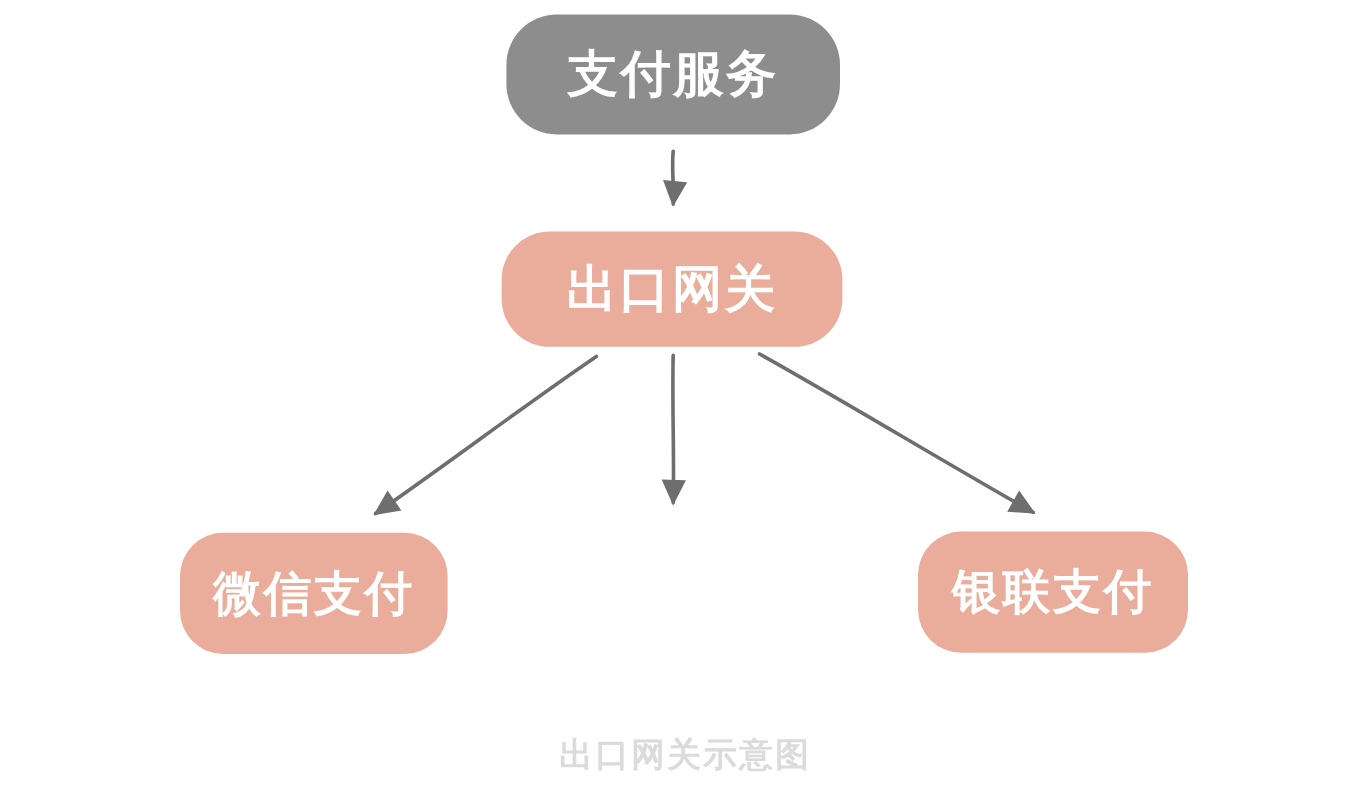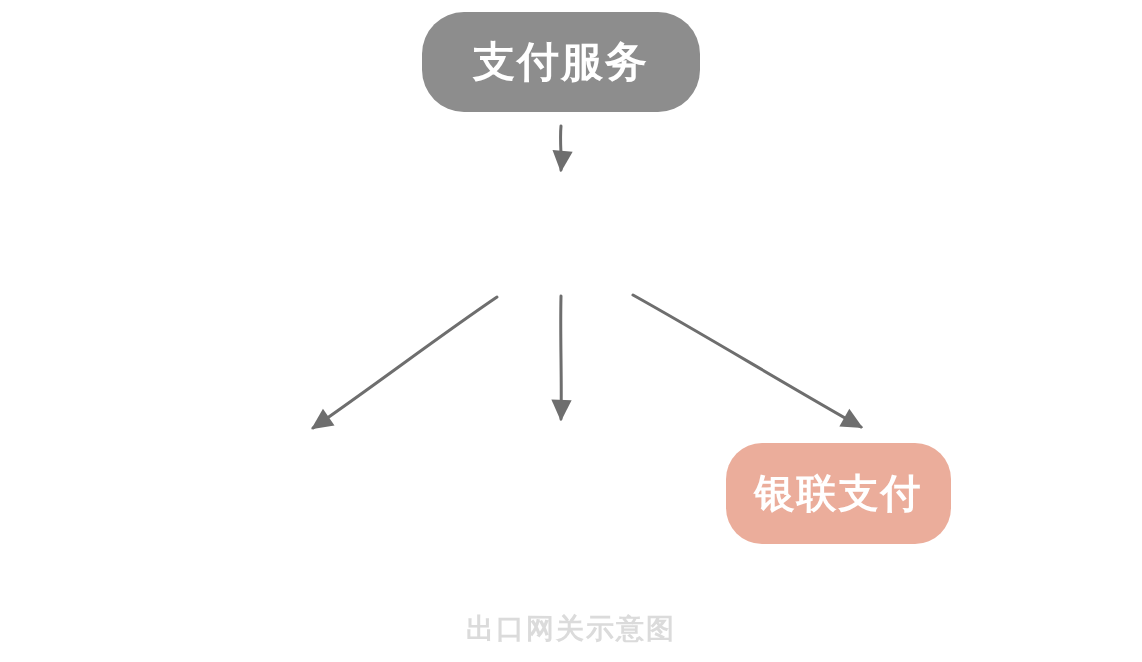--- a/index.html
+++ b/index.html
@@ -55,21 +55,21 @@
     border-radius:40px;
   }
   .node-channel{
     background:var(--node-fill);
     border-radius:36px;
     font-size:40px;
     height:101px;
   }
   .node-wechat{left:150px;top:444px;width:223px;}
   .node-alipay{left:455px;top:444px;width:223px;}
-  .node-unionpay{left:726px;top:443px;width:225px;}
+  .node-unionpay{left:765px;top:443px;width:225px;}
   .caption{
     position:absolute;
     left:0;right:0;
     top:610px;
     text-align:center;
     font-size:28px;
     font-weight:bold;
     letter-spacing:2px;
     color:var(--caption-color);
     user-select:none;
@@ -89,21 +89,27 @@
     <path class="edge" marker-end="url(#arrowhead)" d="M561,126 C559.5,142 562,158 561,170"></path>
     <path class="edge" marker-end="url(#arrowhead)" d="M497,297 C438,337 378,383 313,428"></path>
     <path class="edge" marker-end="url(#arrowhead)" d="M561,296 C560,338 562,380 561,419"></path>
     <path class="edge" marker-end="url(#arrowhead)" d="M633,295 C703,334 790,387 861,427"></path>
   </svg>
 
   <div class="node node-root">
     <span>支付服务</span>
   </div>
 
+  <div class="node node-gateway">
+    <span>出口网关</span>
+  </div>
 
+  <div class="node node-channel node-wechat">
+    <span>微信支付</span>
+  </div>
 
 
   <div class="node node-channel node-unionpay">
     <span>银联支付</span>
   </div>
 
   <div class="caption">出口网关示意图</div>
 
 </div>
 

